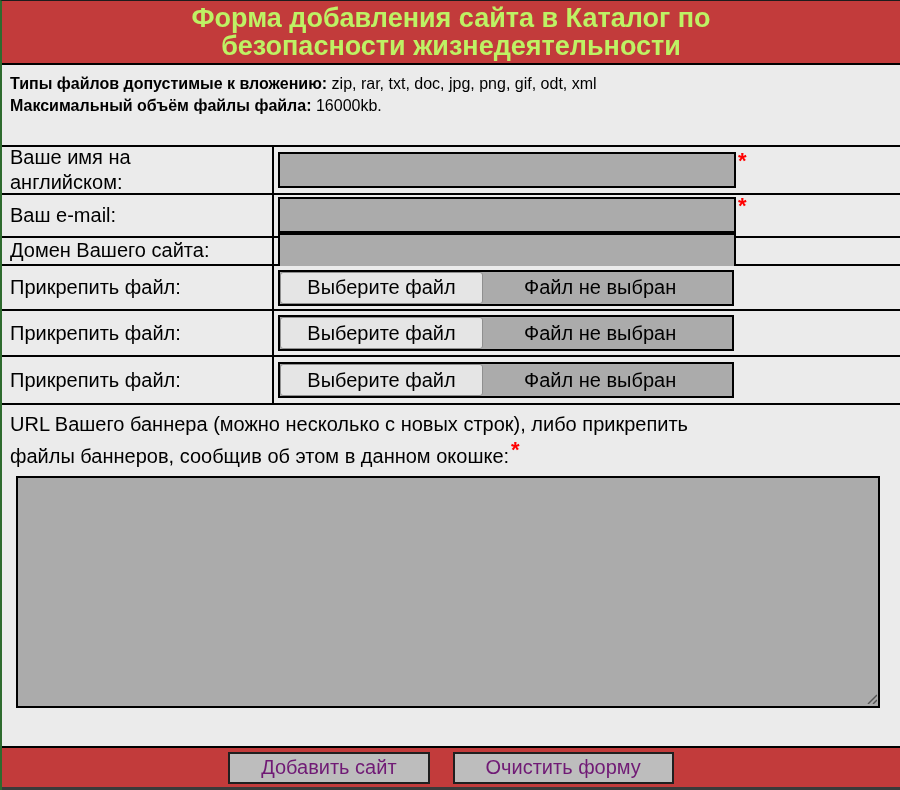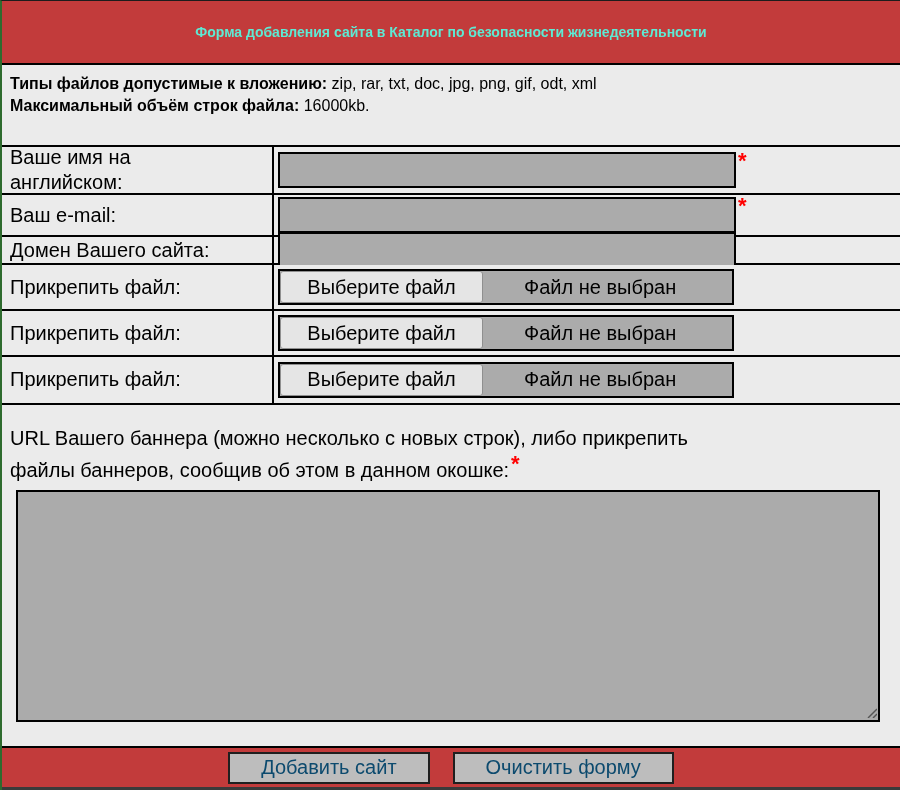--- a/index.html
+++ b/index.html
@@ -14,21 +14,21 @@
     background: #ebebeb;
   }
 
   
   .header {
     height: 66px; background: #c23b3b; border-bottom: 2px solid #000;
     display: flex; align-items: center; justify-content: center;
   }
   .header .title {
     max-width: 700px; text-align: center;
-    color: #5eead4; font-weight: bold; font-size: 14px; line-height: 28px;
+    color: #bef264; font-weight: bold; font-size: 27px; line-height: 28px;
   }
 
   
   .info {
     height: 83px; background: #ebebeb; border-bottom: 2px solid #000;
     padding: 8px 8px; font-size: 16px; line-height: 22px;
   }
   .info b { font-weight: bold; }
 
   
@@ -56,54 +56,54 @@
     display: flex; align-items: stretch; cursor: pointer;
   }
   .file-btn {
     width: 203px; flex: none; background: #e5e5e5; border: 1px solid #8f8f8f;
     border-radius: 3px; font-size: 20px;
     display: flex; align-items: center; justify-content: center;
   }
   .file-status { font-size: 20px; display: flex; align-items: center; padding-left: 9px; white-space: nowrap; margin-left: 32px; }
 
   
-  .url-row { height: 352px; background: #ebebeb; border-bottom: 2px solid #000; padding: 18px 8px 0; }
+  .url-row { height: 352px; background: #ebebeb; border-bottom: 2px solid #000; padding: 4px 8px 0; }
   .url-label-wrap { max-width: 735px; font-size: 20px; line-height: 31px; }
   .ta-wrap { position: relative; width: 864px; margin: 4px 0 0 6px; }
   .banner-ta {
     display: block; width: 864px; height: 232px; background: #ababab;
     border: 2px solid #000; resize: none; outline: none;
     font-family: "Liberation Sans", sans-serif; font-size: 18px; padding: 4px;
   }
   .resize-handle { position: absolute; right: 3px; bottom: 4px; width: 12px; height: 12px; }
 
   
   .footer {
     height: 40px; background: #c23b3b;
     display: flex; align-items: center; justify-content: center; gap: 23px;
   }
   .footer button {
     height: 32px; padding: 0 31px; background: #bdbdbd;
     border: 2px solid #1f1f1f; font-family: inherit; font-size: 20px;
-    color: #0c4a6e; cursor: pointer;
+    color: #701a75; cursor: pointer;
   }
   .bottom-strip { height: 3px; background: #3a3a3a; }
 </style>
 </head>
 <body>
 
 <div class="page">
 
   <div class="header">
     <div class="title">Форма добавления сайта в Каталог по безопасности жизнедеятельности</div>
   </div>
 
   <div class="info">
     <div><b>Типы файлов допустимые к вложению:</b><span> zip, rar, txt, doc, jpg, png, gif, odt, xml</span></div>
-    <div><b>Максимальный объём строк файла:</b><span> 16000kb.</span></div>
+    <div><b>Максимальный объём файлы файла:</b><span> 16000kb.</span></div>
   </div>
 
   <div class="row r1">
     <div class="label-cell">
       <span class="label-narrow">Ваше имя на английском:</span>
     </div>
     <div class="field-cell">
       <input class="text-input" type="text" value="" style="">
       <span class="req">*</span>
     </div>

